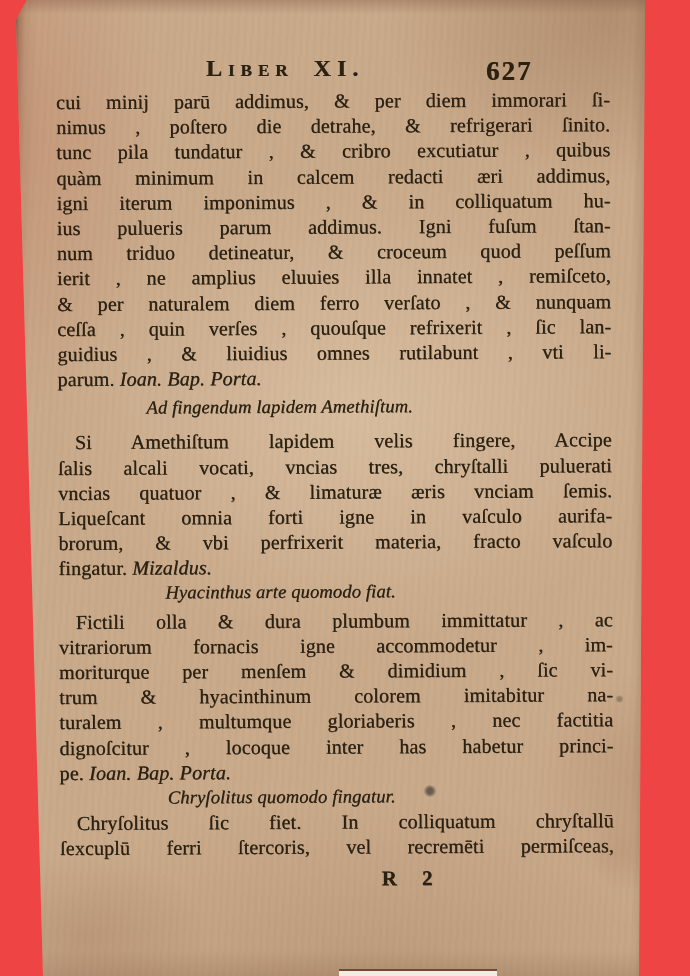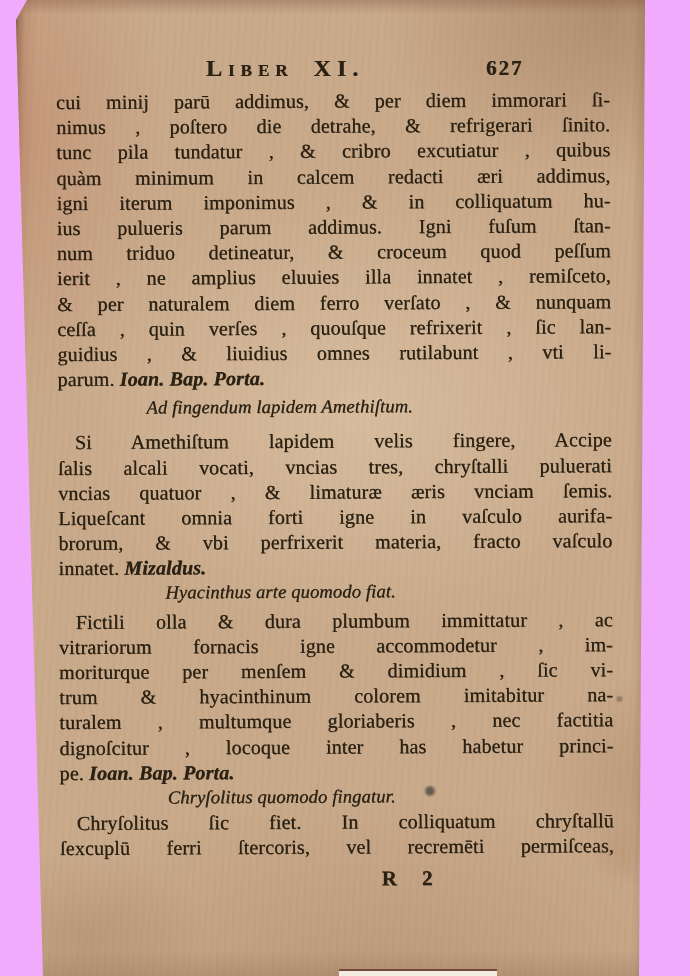--- a/index.html
+++ b/index.html
@@ -1,19 +1,19 @@
 <!DOCTYPE html>
 <html><head>
 <meta charset="utf-8">
 <style>
   html,body{margin:0;padding:0;}
   .stage{
     position:relative;
     width:690px;height:976px;
-    background:#f0abfc;
+    background:#ef4444;
     overflow:hidden;
     font-family:"Liberation Serif","DejaVu Serif",serif;
   }
   
   .paper{
     position:absolute;inset:0;
     clip-path:polygon(27px 0, 645px 0, 639px 976px, 43px 976px, 16px 20px);
     background-color:#c9aa8b;
     background-image:
       radial-gradient(ellipse 320px 230px at 88% 2%, rgba(140,100,70,0.38), rgba(0,0,0,0) 70%),
@@ -49,33 +49,33 @@
     background:radial-gradient(circle, rgba(150,100,70,0.14), rgba(0,0,0,0) 70%);}
   .next-page-sliver{position:absolute;left:339px;top:969px;width:158px;height:7px;
     background:linear-gradient(180deg,#744738 0 2px, #f2ece1 2px);}
 
   
   .running-header{position:absolute;left:56px;top:54px;width:554px;height:30px;
     color:#2b2113;text-shadow:0.4px 0.3px 0.6px rgba(43,33,19,0.75);}
   .running-title{position:absolute;left:150px;top:0;
     font-variant-caps:small-caps;font-weight:bold;font-size:24px;line-height:28px;
     letter-spacing:6px;word-spacing:8px;}
-  .page-number{position:absolute;left:430px;top:2px;font-size:21px;font-weight:bold;letter-spacing:2px;}
+  .page-number{position:absolute;left:430px;top:2px;font-size:27px;font-weight:bold;letter-spacing:2px;}
 
   .text-block{
     position:absolute;left:56px;top:90px;width:554px;
     font-size:20px;line-height:25.2px;letter-spacing:0.15px;
     color:#2b2113;
     text-shadow:0.4px 0.3px 0.55px rgba(43,33,19,0.78);
     transform:rotate(-0.3deg);transform-origin:left top;
   }
   .line{text-align:justify;text-align-last:justify;}
   .line.last{text-align-last:left;}
   .line.indent{text-indent:17px;}
-  .it{font-style:italic;font-weight:bold;}
+  .it{font-style:italic;}
   .heading{font-style:italic;font-size:18.5px;line-height:23px;text-align:center;padding-right:110px;}
   .text-block > :nth-child(2){margin:5px 0 10px;}
   .text-block > :nth-child(4){margin:0 0 5px;}
   .text-block > :nth-child(6){margin:1px 0 1px;}
   .signature{margin-top:6px;line-height:26px;text-align:center;padding-left:150px;
     font-weight:bold;font-size:21px;letter-spacing:10px;}
 </style>
 </head>
 <body>
 
@@ -106,21 +106,21 @@
           <div class="line"><span>guidius , &amp; liuidius omnes  rutilabunt , vti li-</span></div>
           <div class="line last"><span>parum. </span><span class="it">Ioan. Bap. Porta.</span></div>
         </div>
         <div class="heading">Ad fingendum lapidem Amethiſtum.</div>
         <div class="para">
           <div class="line indent"><span>Si Amethiſtum lapidem velis fingere, Accipe</span></div>
           <div class="line"><span>ſalis alcali vocati, vncias tres, chryſtalli puluerati</span></div>
           <div class="line"><span>vncias quatuor , &amp; limaturæ æris vnciam ſemis.</span></div>
           <div class="line"><span>Liqueſcant omnia forti igne in vaſculo aurifa-</span></div>
           <div class="line"><span>brorum, &amp; vbi perfrixerit materia, fracto vaſculo</span></div>
-          <div class="line last"><span>innatet.  </span><span class="it">Mizaldus.</span></div>
+          <div class="line last"><span>fingatur.  </span><span class="it">Mizaldus.</span></div>
         </div>
         <div class="heading">Hyacinthus arte quomodo fiat.</div>
         <div class="para">
           <div class="line indent"><span>Fictili olla &amp; dura plumbum immittatur , ac</span></div>
           <div class="line"><span>vitrariorum fornacis igne accommodetur , im-</span></div>
           <div class="line"><span>moriturque per menſem &amp; dimidium , ſic vi-</span></div>
           <div class="line"><span>trum &amp; hyacinthinum colorem imitabitur na-</span></div>
           <div class="line"><span>turalem , multumque gloriaberis , nec factitia</span></div>
           <div class="line"><span>dignoſcitur , locoque inter has habetur princi-</span></div>
           <div class="line last"><span>pe. </span><span class="it">Ioan. Bap. Porta.</span></div>

